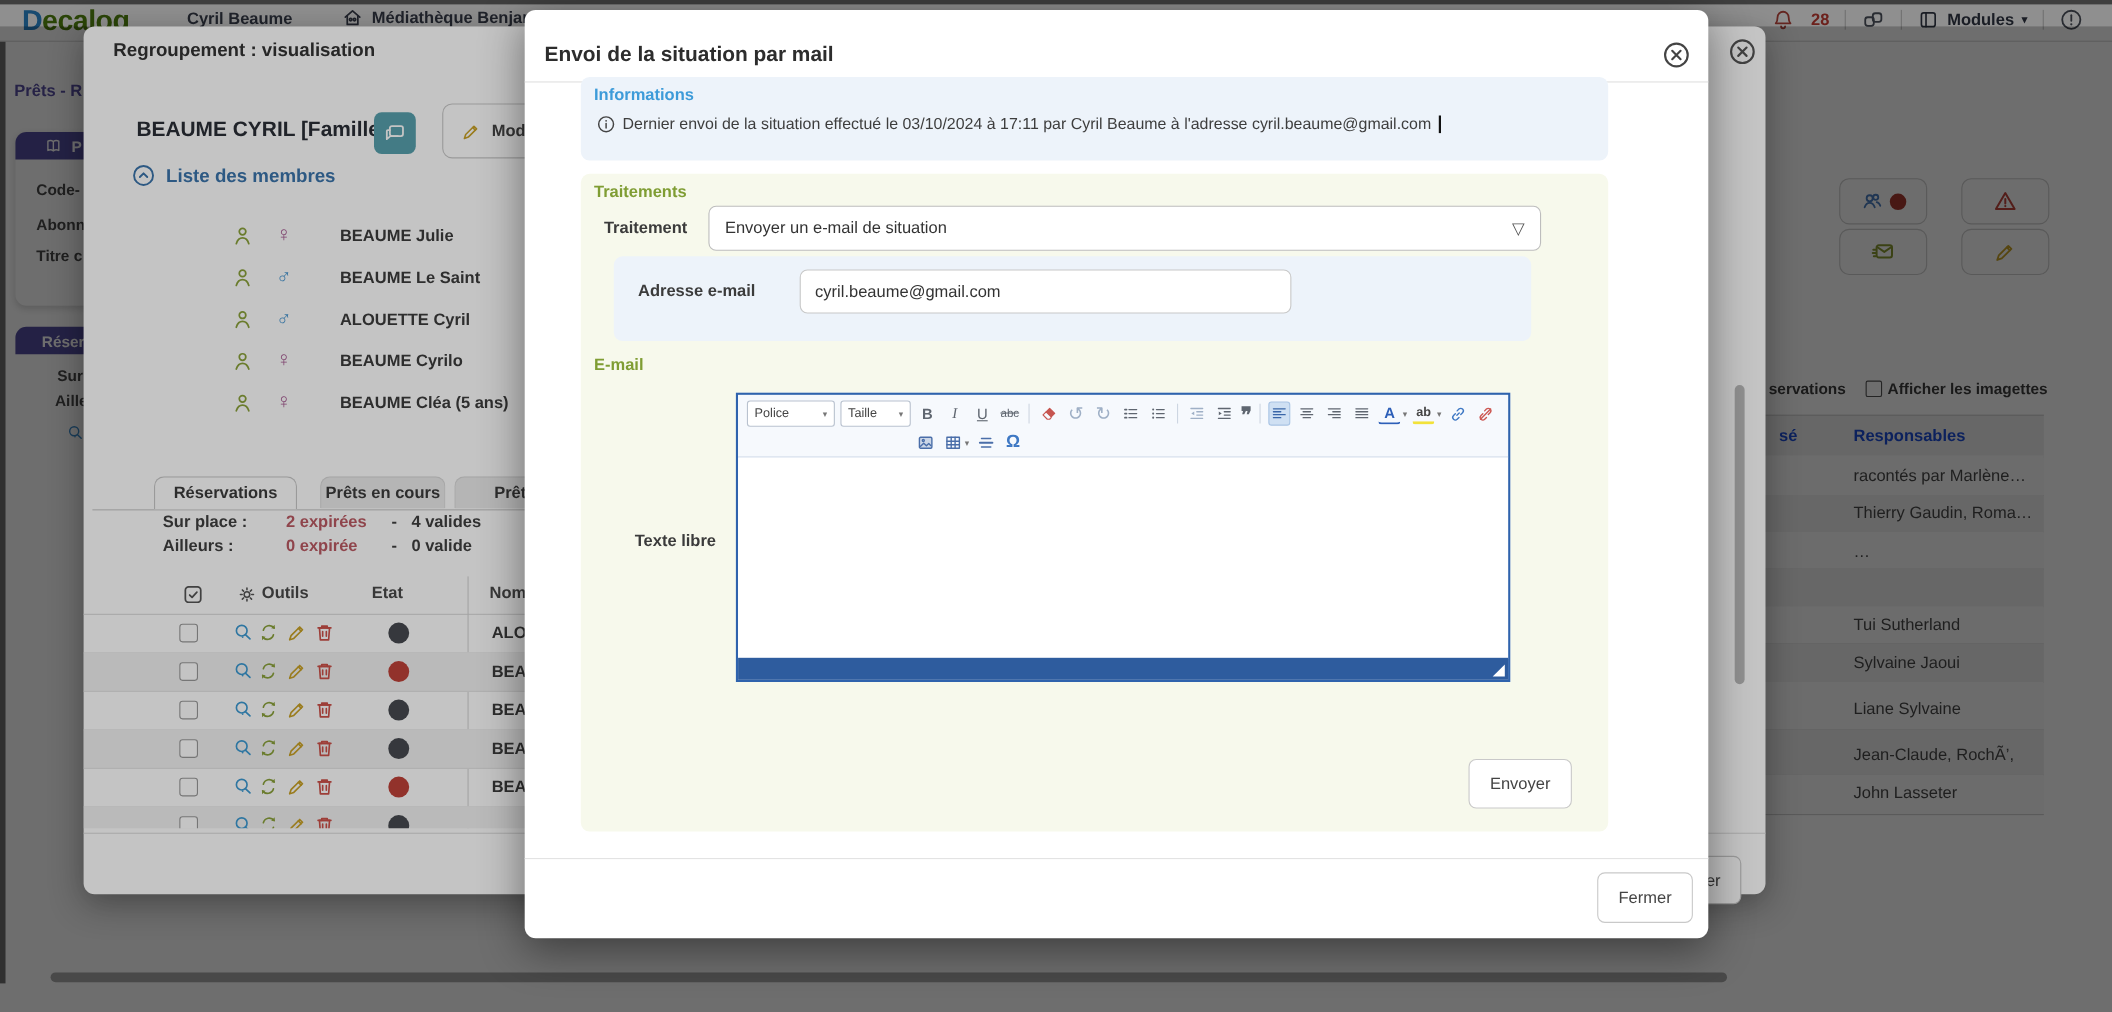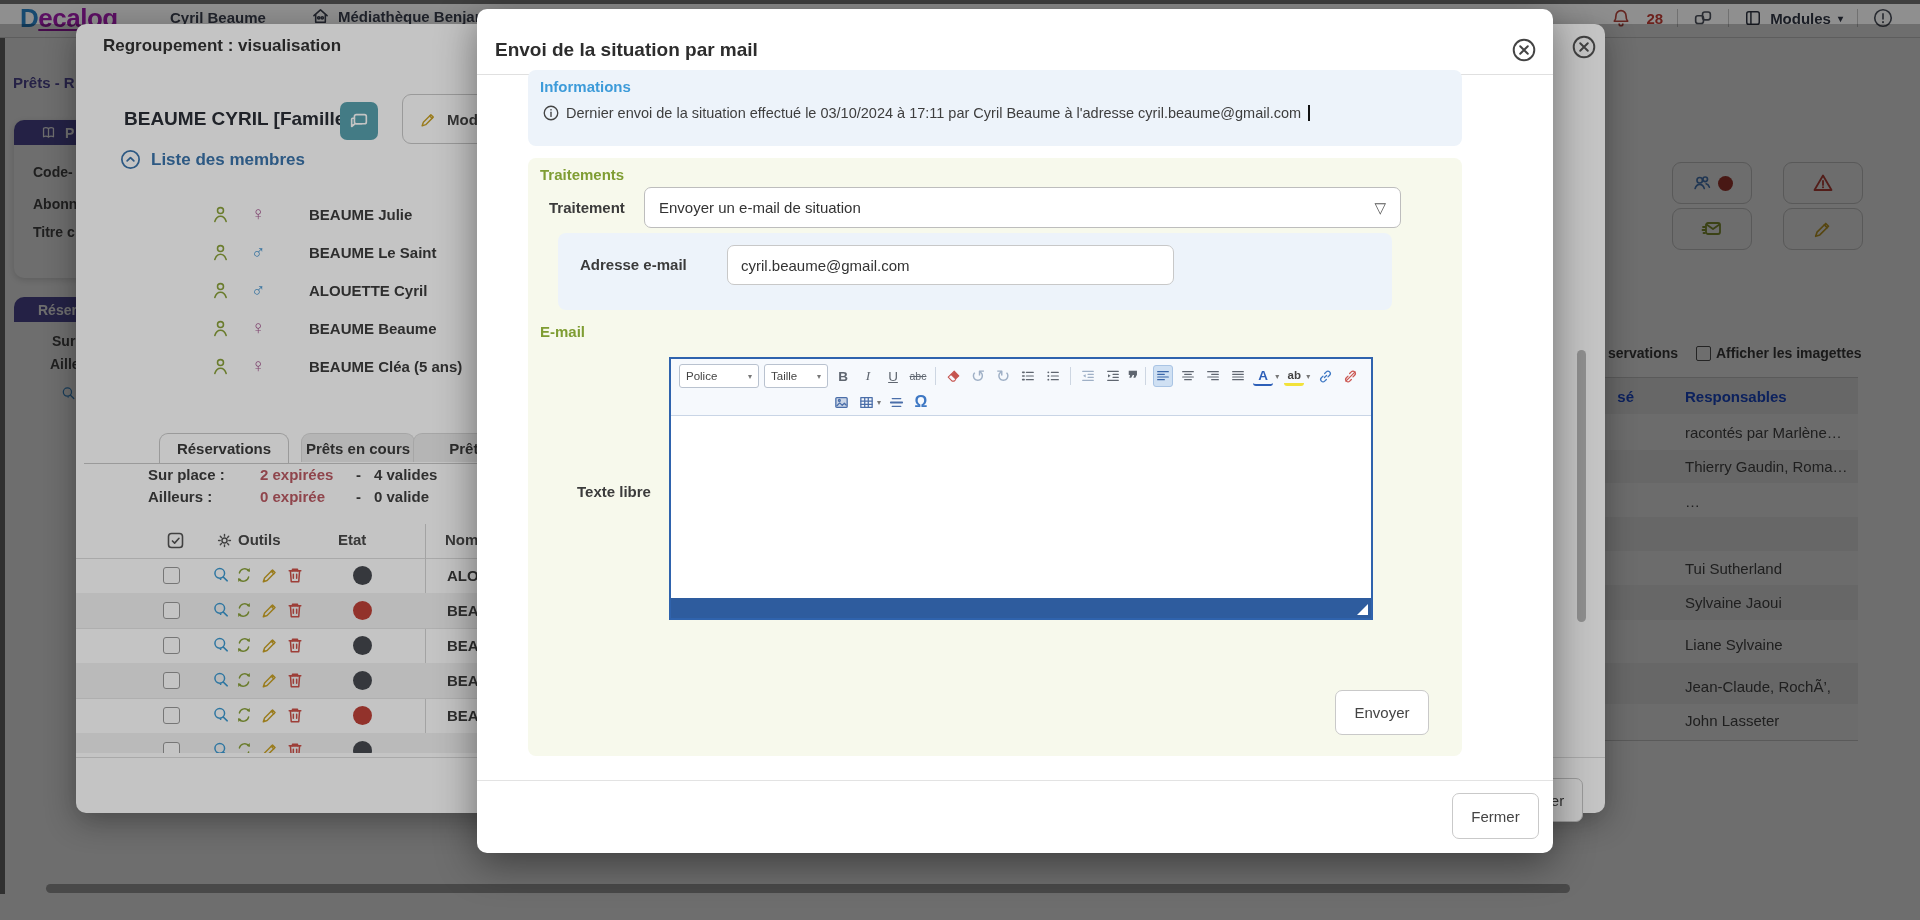--- a/index.html
+++ b/index.html
@@ -14,21 +14,21 @@
   .back-modal{position:absolute;left:76px;top:24px;width:1529px;height:789px;z-index:3;
     background:#fff;border-radius:10px;box-shadow:0 8px 30px rgba(0,0,0,.35);}
   .overlayB{position:absolute;left:0;right:0;top:24px;bottom:0;z-index:4;background:rgba(0,0,0,0.23);}
   .front-modal{position:absolute;left:477px;top:9px;width:1076px;height:844px;z-index:5;
     background:#fff;border-radius:10px;box-shadow:0 10px 40px rgba(0,0,0,.45);}
   
   .nav{position:absolute;left:0;top:0;width:1920px;height:37px;background:#fff;border-bottom:1px solid #d8d8d8;}
   .edge-top{position:absolute;left:0;top:0;width:1920px;height:4px;background:#707070;}
   .edge-left{position:absolute;left:0;top:38px;width:5px;height:856px;background:#707070;}
   .logo{position:absolute;left:20px;top:3px;font-size:26px;font-weight:800;letter-spacing:-.5px;}
-  .logo .d{color:#2a84c8;} .logo .rest{color:#a21caf;text-decoration:underline;}
+  .logo .d{color:#2a84c8;} .logo .rest{color:#4d7c0f;}
   .nav-user{position:absolute;left:170px;top:9px;font-size:15px;font-weight:700;color:#3a3f4e;}
   .nav-lib{position:absolute;left:310px;top:6px;font-size:15px;font-weight:700;color:#3a3f4e;display:flex;align-items:center;gap:7px;}
   .nav-right{position:absolute;right:26px;top:0;height:36px;display:flex;align-items:center;gap:14px;}
   .nav-sep{width:1px;height:18px;background:#c9c9c9;}
   .badge-count{color:#c13b33;font-weight:800;font-size:15px;}
   .modules{display:flex;align-items:center;gap:7px;font-size:15px;font-weight:800;color:#2f3542;}
   .caret{font-size:10px;color:#2f3542;}
   
   .bg-left-heading{position:absolute;left:13px;top:74px;font-size:15px;font-weight:800;color:#5950a5;}
   .pp{position:absolute;background:#fff;border-radius:10px;box-shadow:0 2px 6px rgba(0,0,0,.15);}
@@ -440,33 +440,33 @@
           <use href="#i-person"></use>
         </svg>
       <span class="g m">♂</span>
       <span class="nm">ALOUETTE Cyril</span>
     </div>
     <div class="member-row" style="top:285px;">
       <svg class="ic" width="21" height="21" style="color:#8ba23b">
           <use href="#i-person"></use>
         </svg>
       <span class="g f">♀</span>
-      <span class="nm">BEAUME Beaume</span>
+      <span class="nm">BEAUME Cyrilo</span>
     </div>
     <div class="member-row" style="top:323px;">
       <svg class="ic" width="21" height="21" style="color:#8ba23b">
           <use href="#i-person"></use>
         </svg>
       <span class="g f">♀</span>
       <span class="nm">BEAUME Cléa (5 ans)</span>
     </div>
 
     <div class="tabbar">
-      <div class="tab active" style="left:75px;width:130px;">Réservations</div>
-      <div class="tab idle" style="left:217px;width:114px;">Prêts en cours</div>
+      <div class="tab active" style="left:56px;width:130px;">Réservations</div>
+      <div class="tab idle" style="left:207px;width:114px;">Prêts en cours</div>
       <div class="tab idle" style="left:329px;width:110px;">Prêts</div>
     </div>
 
     <div class="statusgrid">
       <span>Sur place :</span>
       <span class="expired">2 expirées</span>
       <span>-</span>
       <span>4 valides</span>
       <span>Ailleurs :</span>
       <span class="expired">0 expirée</span>

